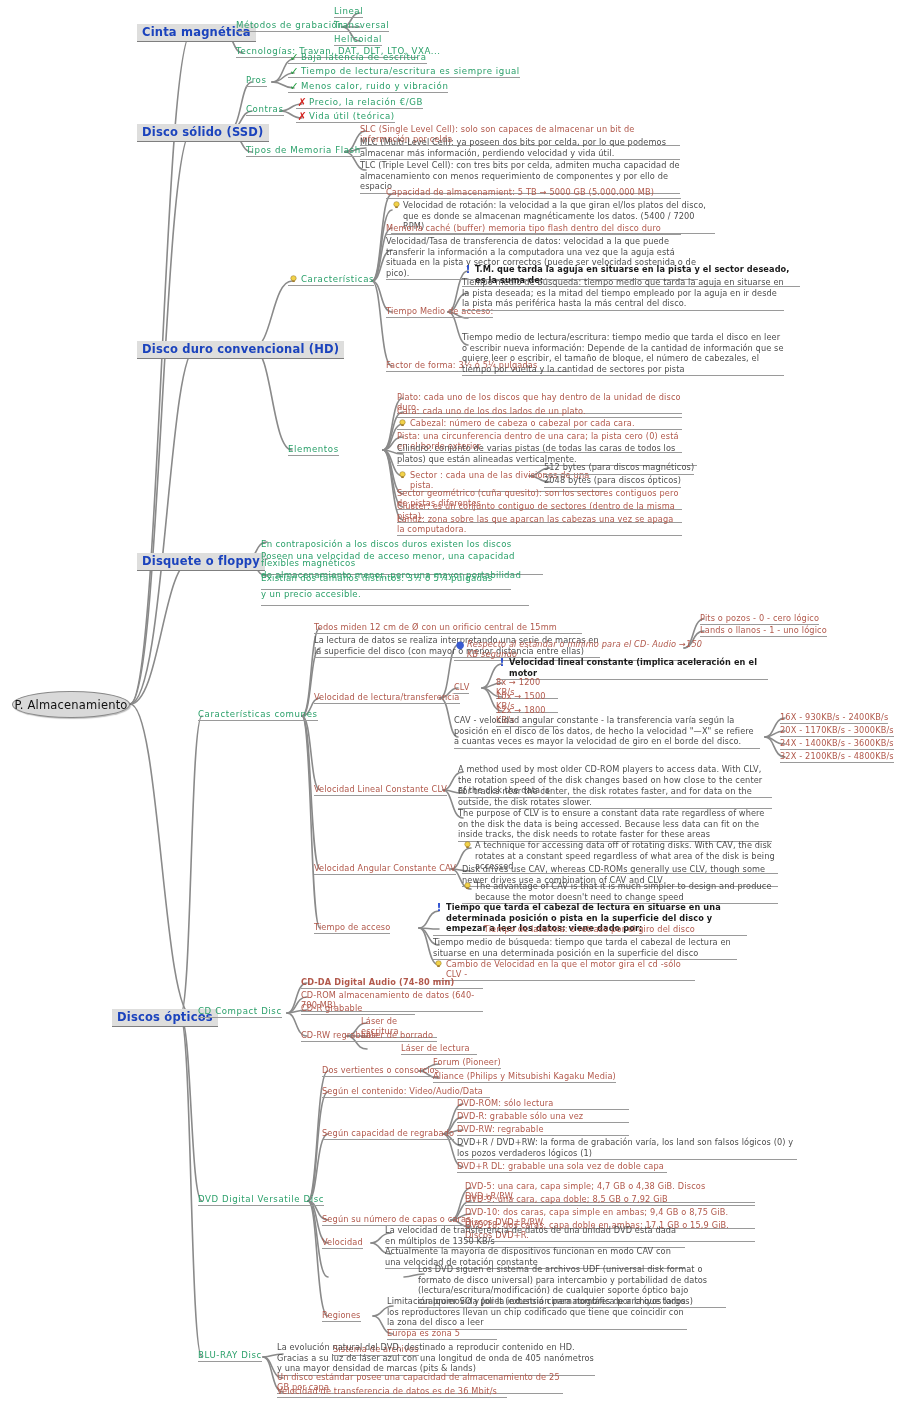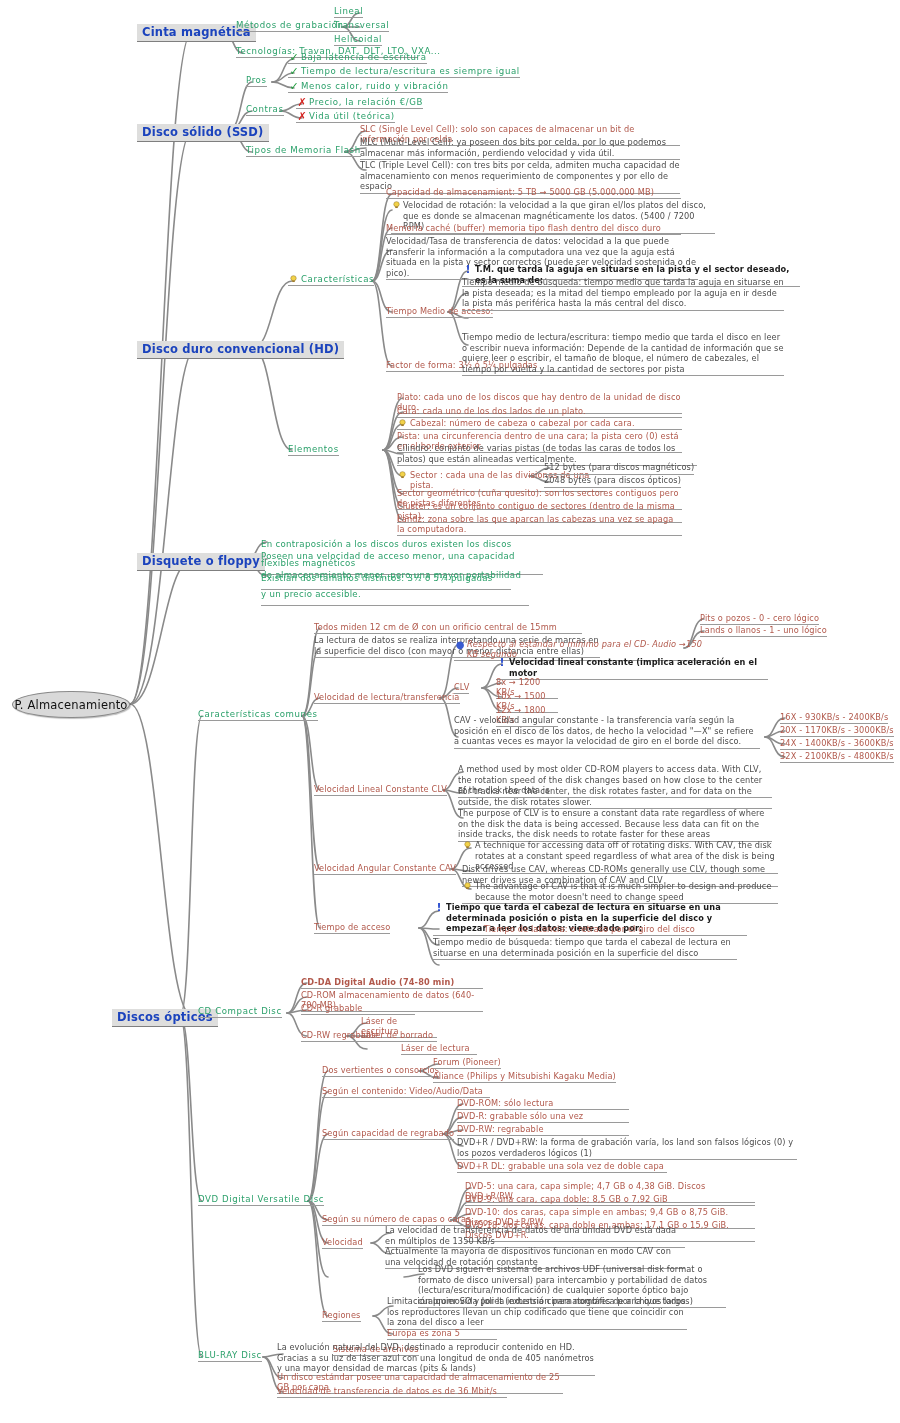--- a/index.html
+++ b/index.html
@@ -504,20 +504,29 @@
 <div class="node body bold withicon" style="left:433px;top:902px;width:314px;">
   <span class="ico excl">!</span>
   <span class="txt">Tiempo que tarda el cabezal de lectura en situarse en una determinada posición o pista en la superficie del disco y empezar a leer los datos; viene dado por:</span>
 </div>
 <div class="node lvl3" style="left:433px;top:924px;width:262px;text-align:right;">
   <span class="txt">Tiempo de latencia: o retraso por el giro del disco</span>
 </div>
 <div class="node body" style="left:433px;top:937px;width:304px;">
   <span class="txt">Tiempo medio de búsqueda: tiempo que tarda el cabezal de lectura en situarse en una determinada posición en la superficie del disco</span>
 </div>
+<div class="node lvl3 withicon" style="left:433px;top:959px;width:262px;">
+  <span class="ico bulb">
+    <svg class="bulbshape" viewBox="0 0 10 10">
+          <ellipse cx="5" cy="4" rx="3.4" ry="3.2" fill="#f2d24a" stroke="#8a6c1f" stroke-width=".6"></ellipse>
+          <rect x="3.4" y="6.8" width="3.2" height="2" fill="#a07a2a"></rect>
+        </svg>
+  </span>
+  <span class="txt">Cambio de Velocidad en la que el motor gira el cd -sólo CLV -</span>
+</div>
 
 <div class="node lvl3" style="left:301px;top:977px;width:182px;font-weight:bold;">
   <span class="txt">CD-DA Digital Audio (74-80 min)</span>
 </div>
 <div class="node lvl3" style="left:301px;top:990px;width:182px;">
   <span class="txt">CD-ROM almacenamiento de datos (640-700 MB)</span>
 </div>
 <div class="node lvl3" style="left:301px;top:1003px;width:114px;">
   <span class="txt">CD-R grabable</span>
 </div>

